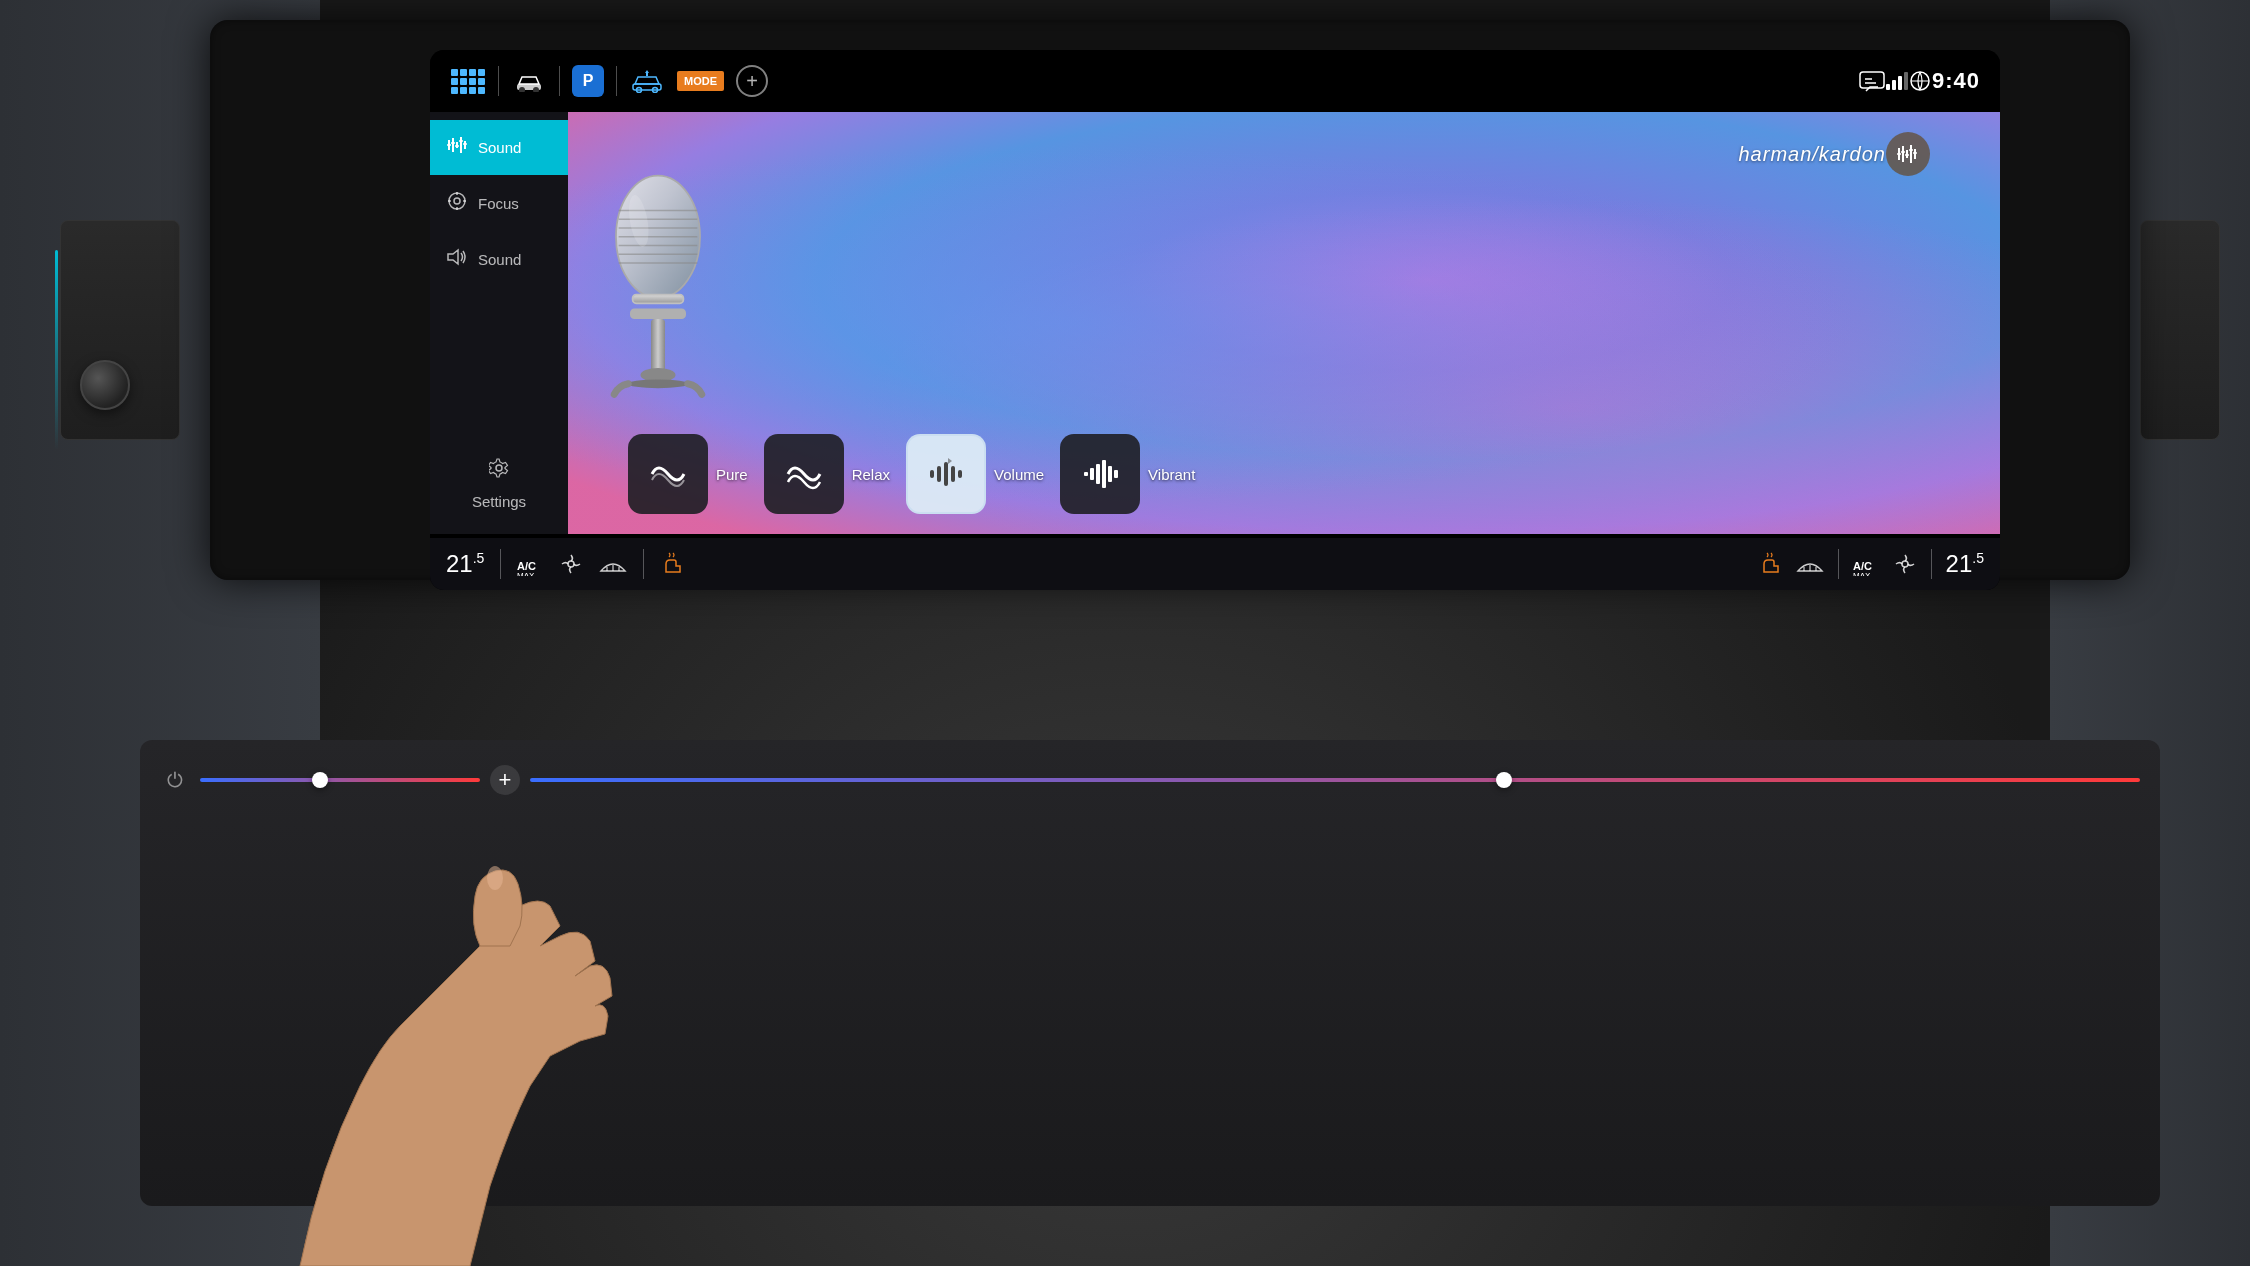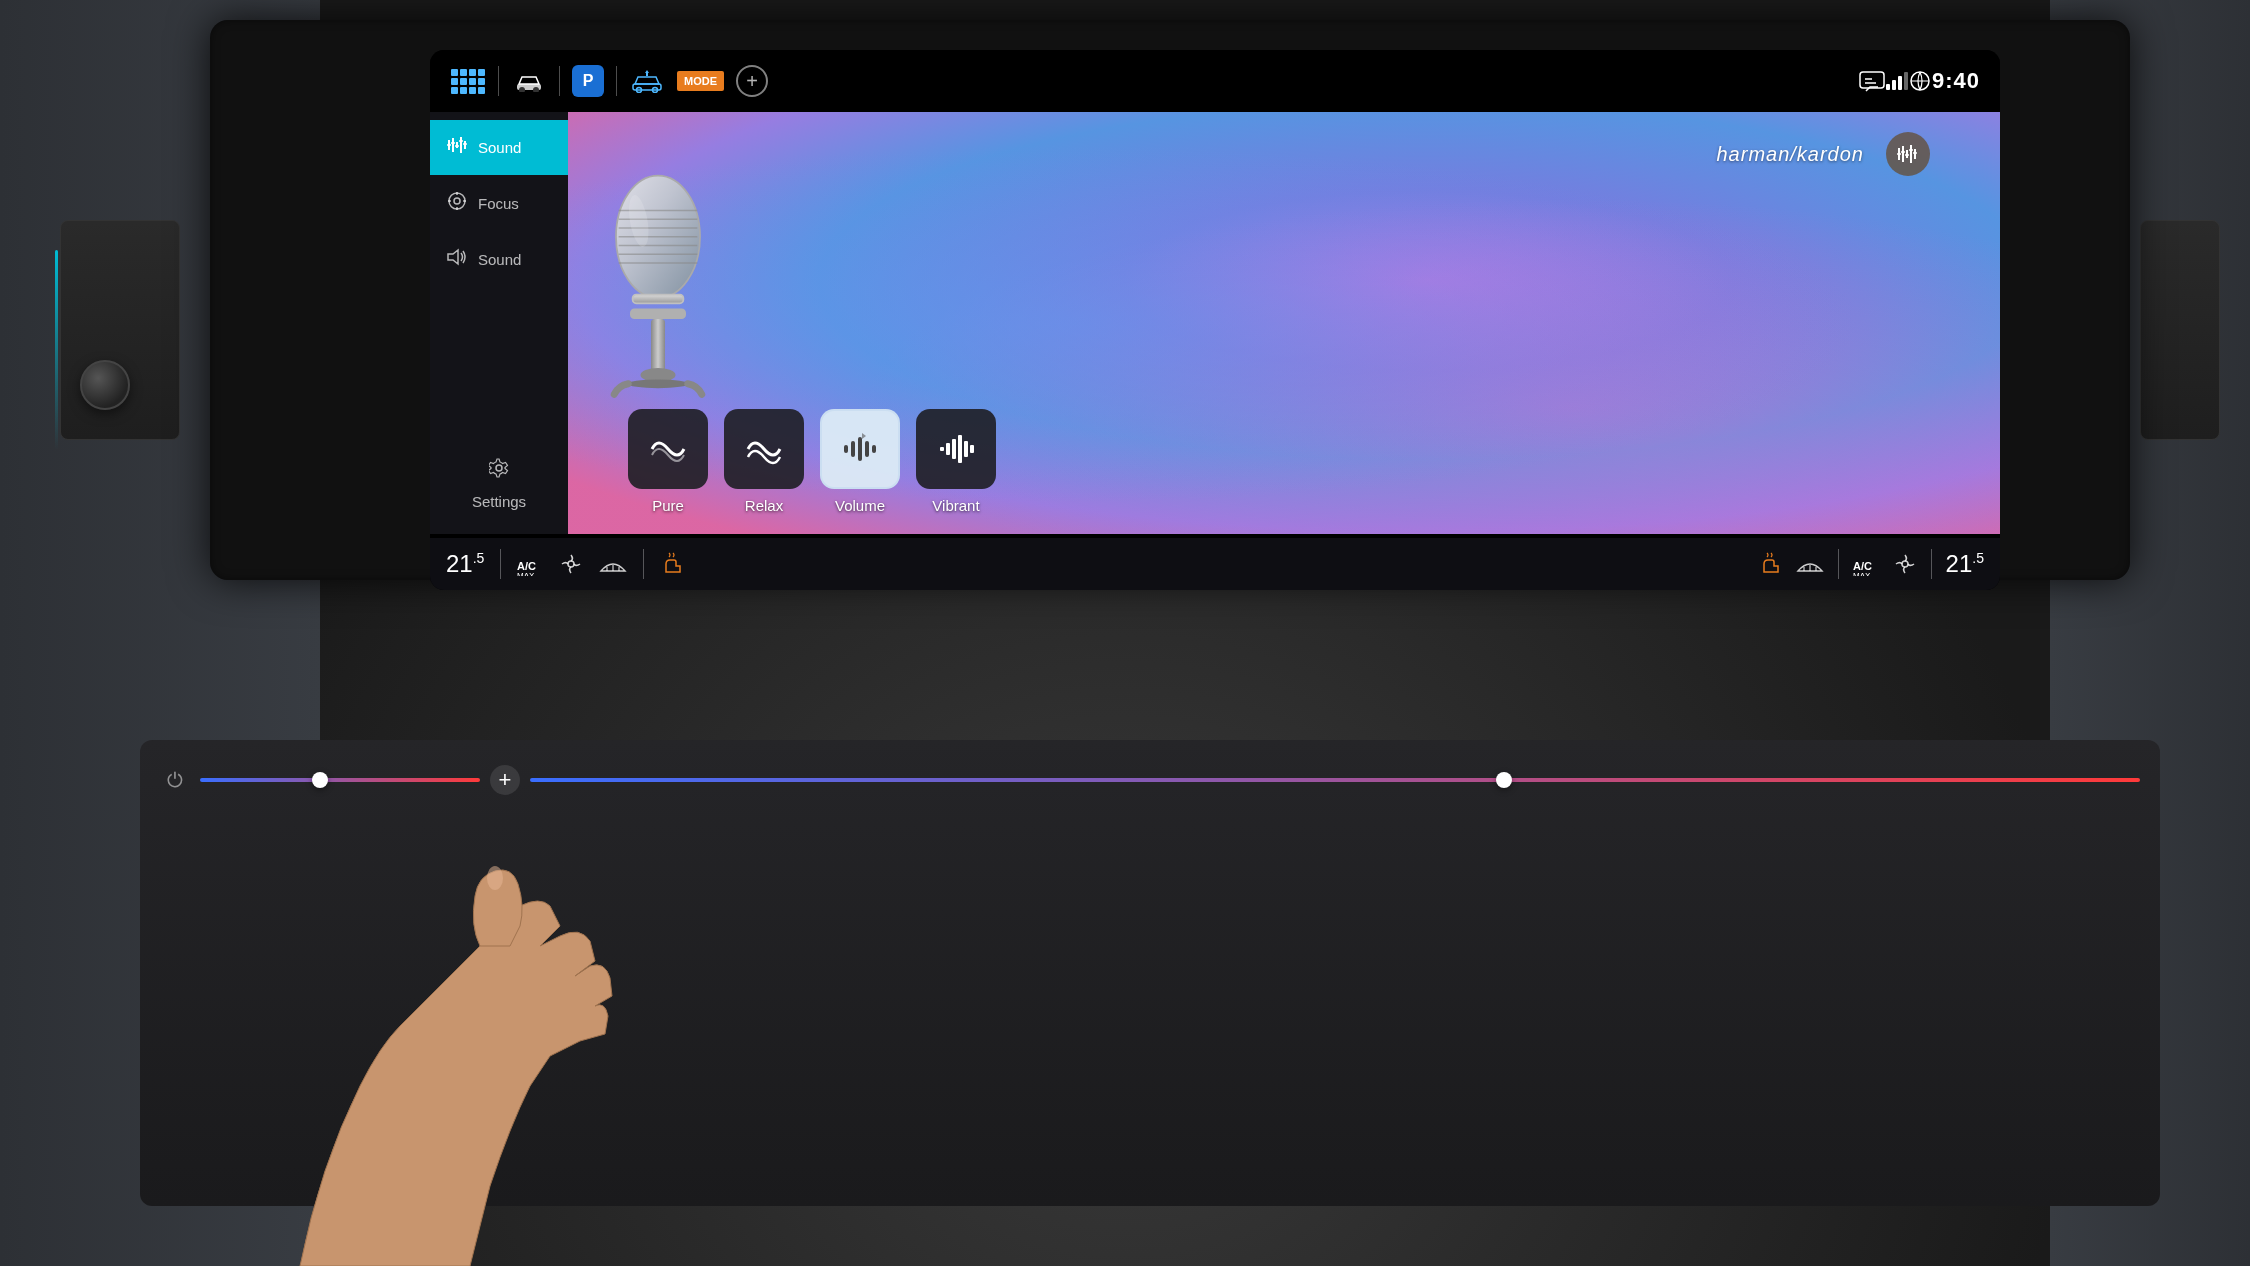--- a/index.html
+++ b/index.html
@@ -253,21 +253,21 @@
                   radial-gradient(ellipse at 70% 70%, rgba(255,100,200,0.4) 0%, transparent 50%);
     }
 
     
     .hk-brand {
       position: absolute;
       top: 20px;
       right: 70px;
       display: flex;
       align-items: center;
-      gap: 22px;
+      gap: 0;
       z-index: 10;
     }
 
     .hk-logo {
       color: white;
       font-size: 20px;
       font-style: italic;
       font-weight: 300;
       letter-spacing: 1px;
       text-shadow: 0 1px 3px rgba(0,0,0,0.5);
@@ -309,21 +309,21 @@
       left: 60px;
       right: 10px;
       display: flex;
       gap: 16px;
       align-items: flex-end;
       z-index: 10;
     }
 
     .mode-btn {
       display: flex;
-      flex-direction: column;
+      flex-direction: row;
       align-items: center;
       gap: 8px;
       cursor: pointer;
     }
 
     .mode-btn-icon {
       width: 80px;
       height: 80px;
       border-radius: 14px;
       background: rgba(30,30,35,0.9);

